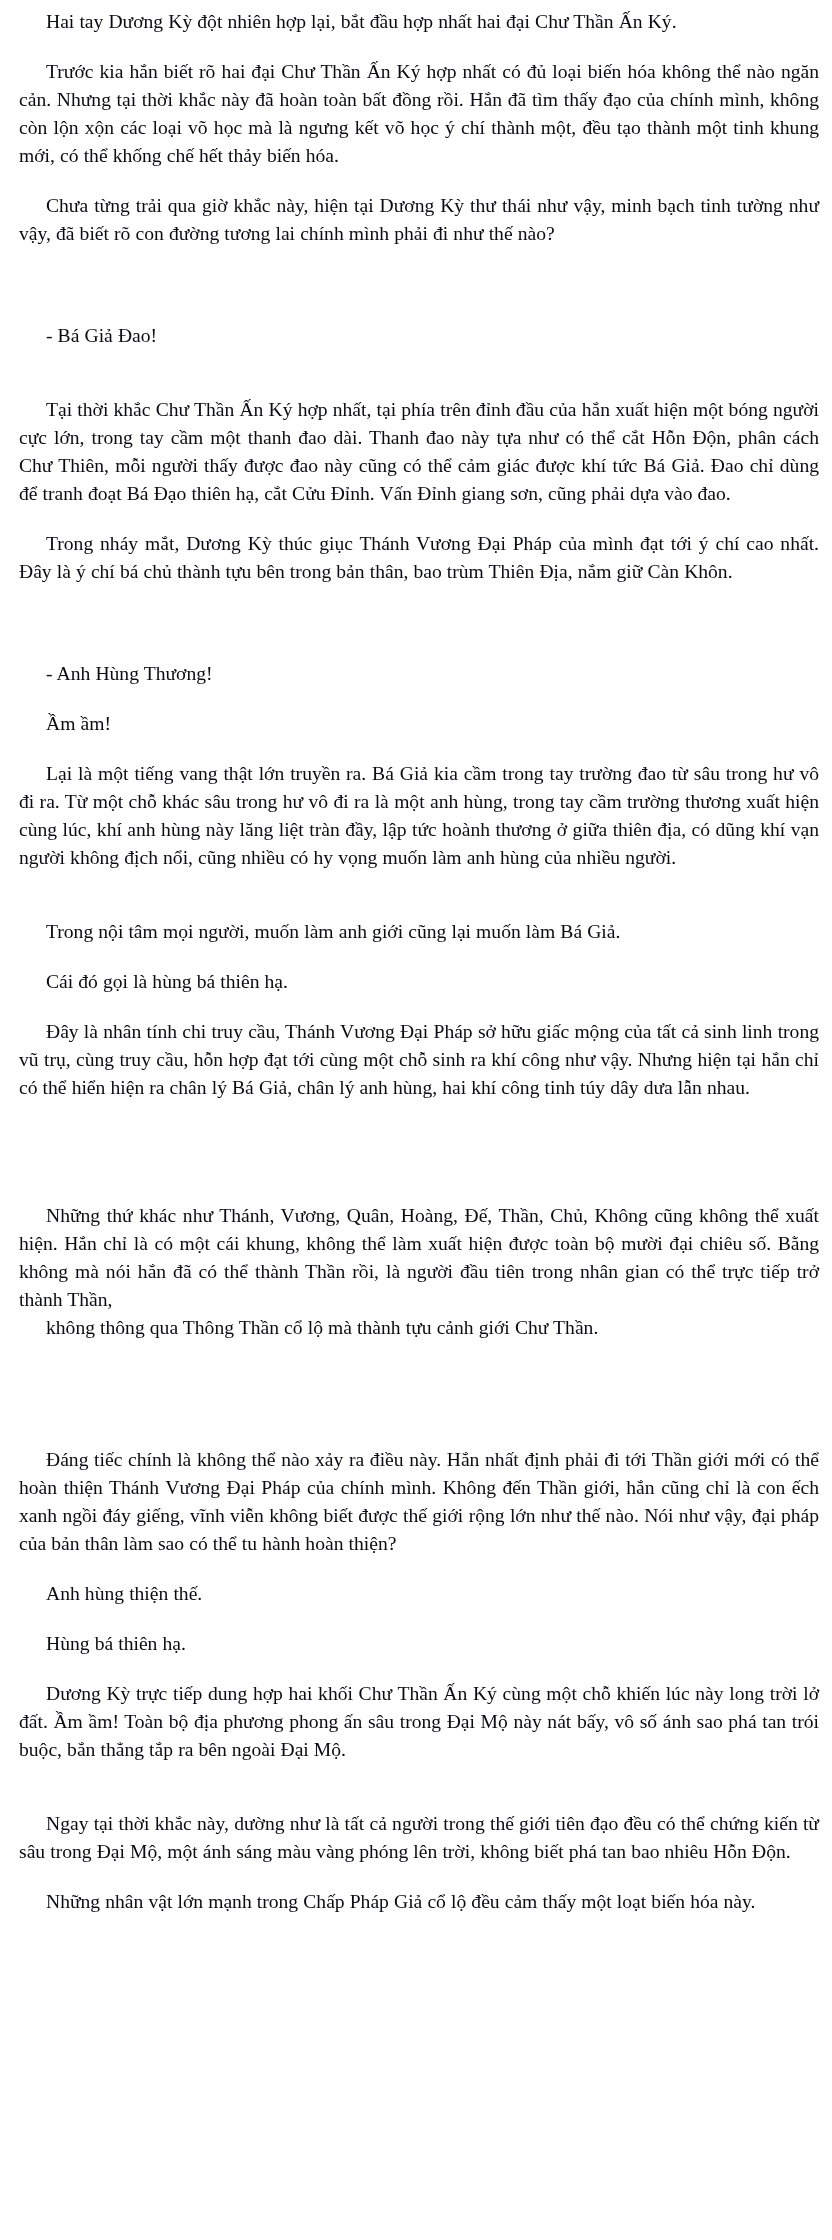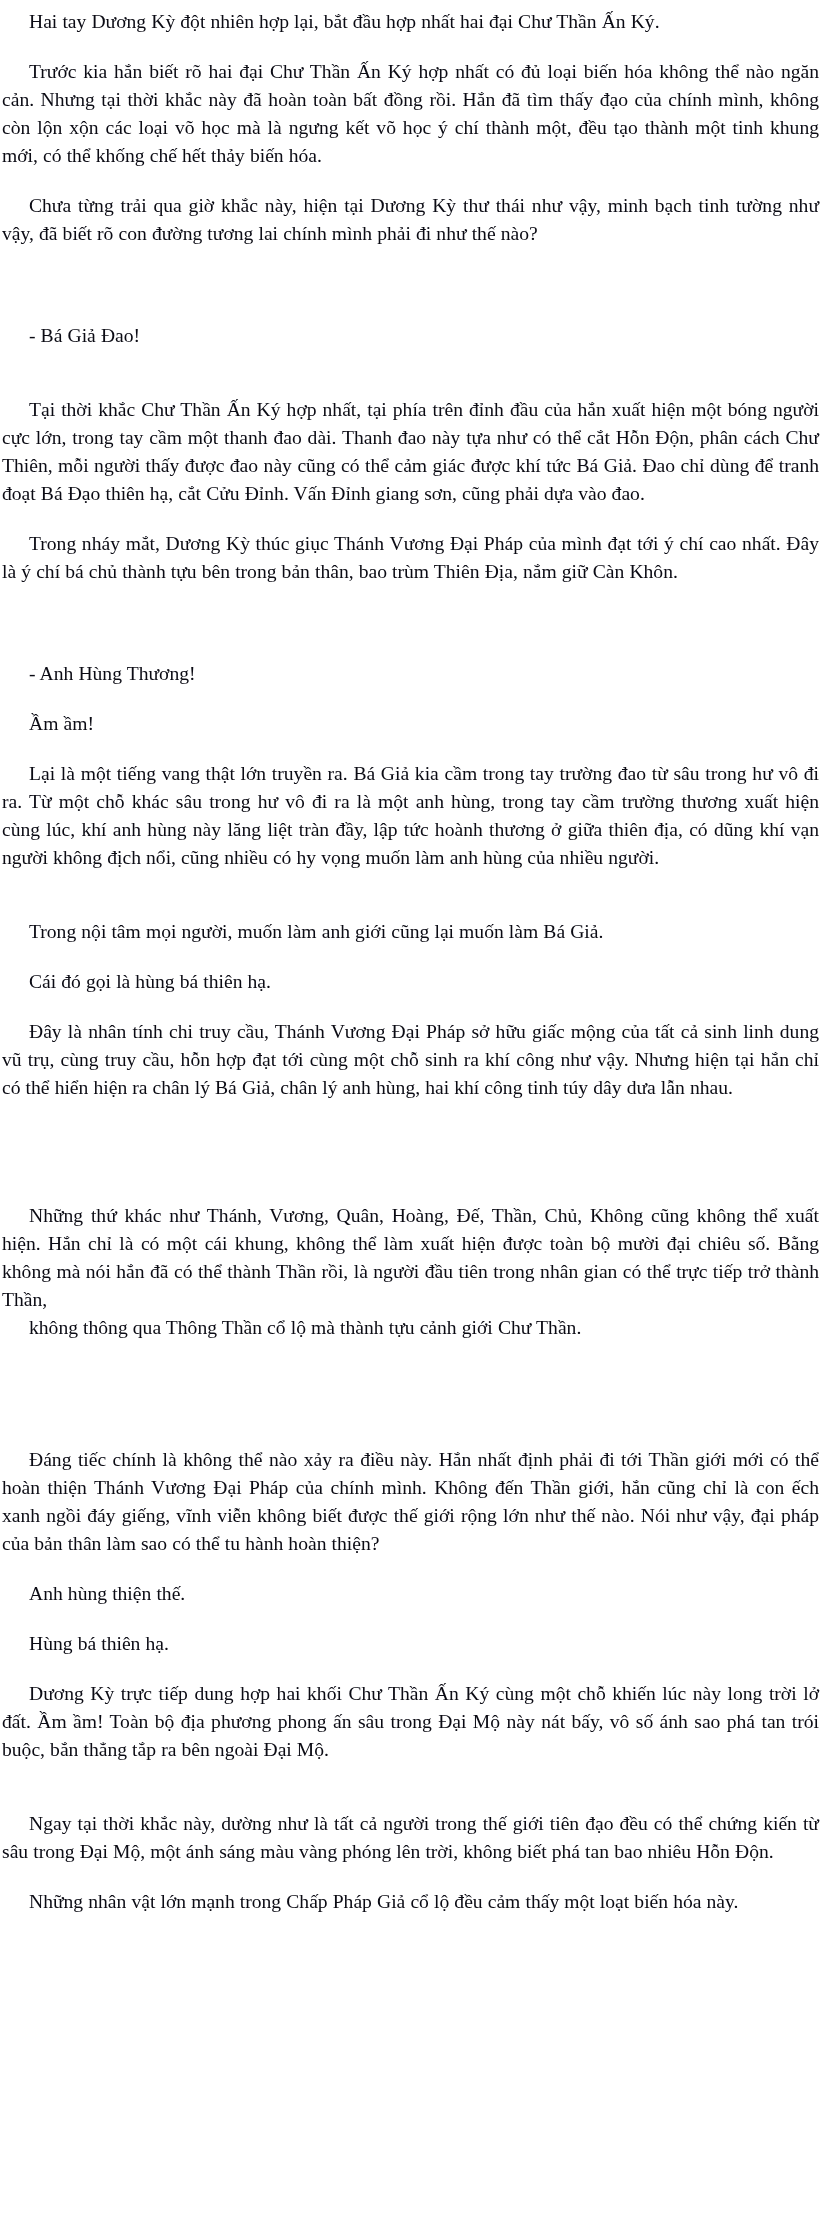--- a/index.html
+++ b/index.html
@@ -9,21 +9,21 @@
   }
   body {
     width: 832px;
     min-height: 2240px;
     font-family: "Liberation Serif", "DejaVu Serif", serif;
     color: #0b0b14;
   }
   #chapter-body {
     width: 832px;
     box-sizing: border-box;
-    padding: 8px 13px 0 2px;
+    padding: 8px 13px 0 19px;
   }
   p.para {
     margin: 0 0 22px 0;
     font-size: 19.6px;
     line-height: 28px;
     text-align: justify;
     text-justify: inter-word;
     text-indent: 27px;
     word-spacing: 0.2px;
     -webkit-font-smoothing: antialiased;
@@ -71,21 +71,21 @@
   <p class="para last-line-free">Ầm ầm!</p>
 
   <p class="para last-line-free">Lại là một tiếng vang thật lớn truyền ra. Bá Giả kia cầm trong tay trường đao từ sâu trong hư vô đi ra. Từ một chỗ khác sâu trong hư vô đi ra là một anh hùng, trong tay cầm trường thương xuất hiện cùng lúc, khí anh hùng này lăng liệt tràn đầy, lập tức hoành thương ở giữa thiên địa, có dũng khí vạn người không địch nổi, cũng nhiều có hy vọng muốn làm anh hùng của nhiều người.</p>
 
   <div class="gap-sm"></div>
 
   <p class="para last-line-free">Trong nội tâm mọi người, muốn làm anh giới cũng lại muốn làm Bá Giả.</p>
 
   <p class="para last-line-free">Cái đó gọi là hùng bá thiên hạ.</p>
 
-  <p class="para last-line-free">Đây là nhân tính chi truy cầu, Thánh Vương Đại Pháp sở hữu giấc mộng của tất cả sinh linh dung vũ trụ, cùng truy cầu, hỗn hợp đạt tới cùng một chỗ sinh ra khí công như vậy. Nhưng hiện tại hắn chỉ có thể hiển hiện ra chân lý Bá Giả, chân lý anh hùng, hai khí công tinh túy dây dưa lẫn nhau.</p>
+  <p class="para last-line-free">Đây là nhân tính chi truy cầu, Thánh Vương Đại Pháp sở hữu giấc mộng của tất cả sinh linh trong vũ trụ, cùng truy cầu, hỗn hợp đạt tới cùng một chỗ sinh ra khí công như vậy. Nhưng hiện tại hắn chỉ có thể hiển hiện ra chân lý Bá Giả, chân lý anh hùng, hai khí công tinh túy dây dưa lẫn nhau.</p>
 
   <div class="gap-lg"></div>
 
   <p class="para last-line-free"><span>Những thứ khác như Thánh, Vương, Quân, Hoàng, Đế, Thần, Chủ, Không cũng không thể xuất hiện. Hắn chỉ là có một cái khung, không thể làm xuất hiện được toàn bộ mười đại chiêu số. Bằng không mà nói hắn đã có thể thành Thần rồi, là người đầu tiên trong nhân gian có thể trực tiếp trở thành Thần,</span><span class="cont-line">không thông qua Thông Thần cổ lộ mà thành tựu cảnh giới Chư Thần.</span></p>
 
   <div class="gap-xl"></div>
 
   <p class="para last-line-free">Đáng tiếc chính là không thể nào xảy ra điều này. Hắn nhất định phải đi tới Thần giới mới có thể hoàn thiện Thánh Vương Đại Pháp của chính mình. Không đến Thần giới, hắn cũng chỉ là con ếch xanh ngồi đáy giếng, vĩnh viễn không biết được thế giới rộng lớn như thế nào. Nói như vậy, đại pháp của bản thân làm sao có thể tu hành hoàn thiện?</p>
 
 

